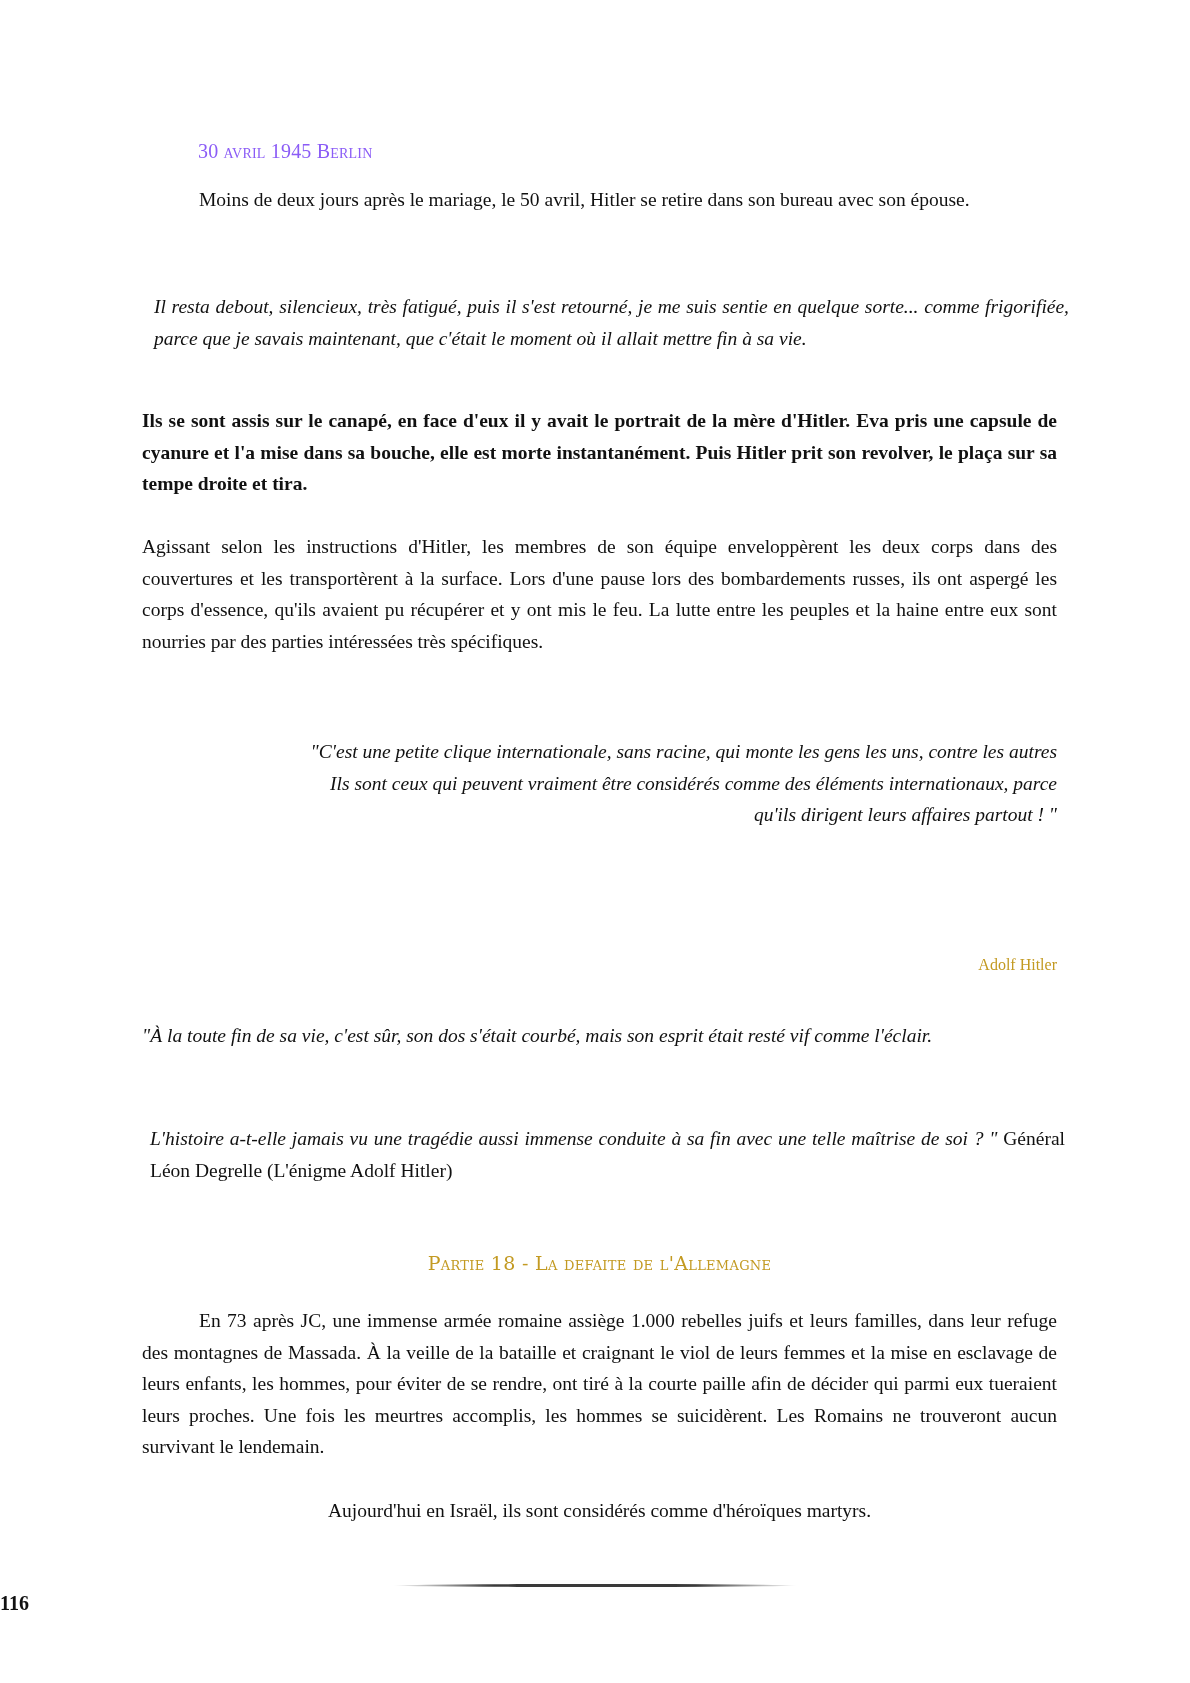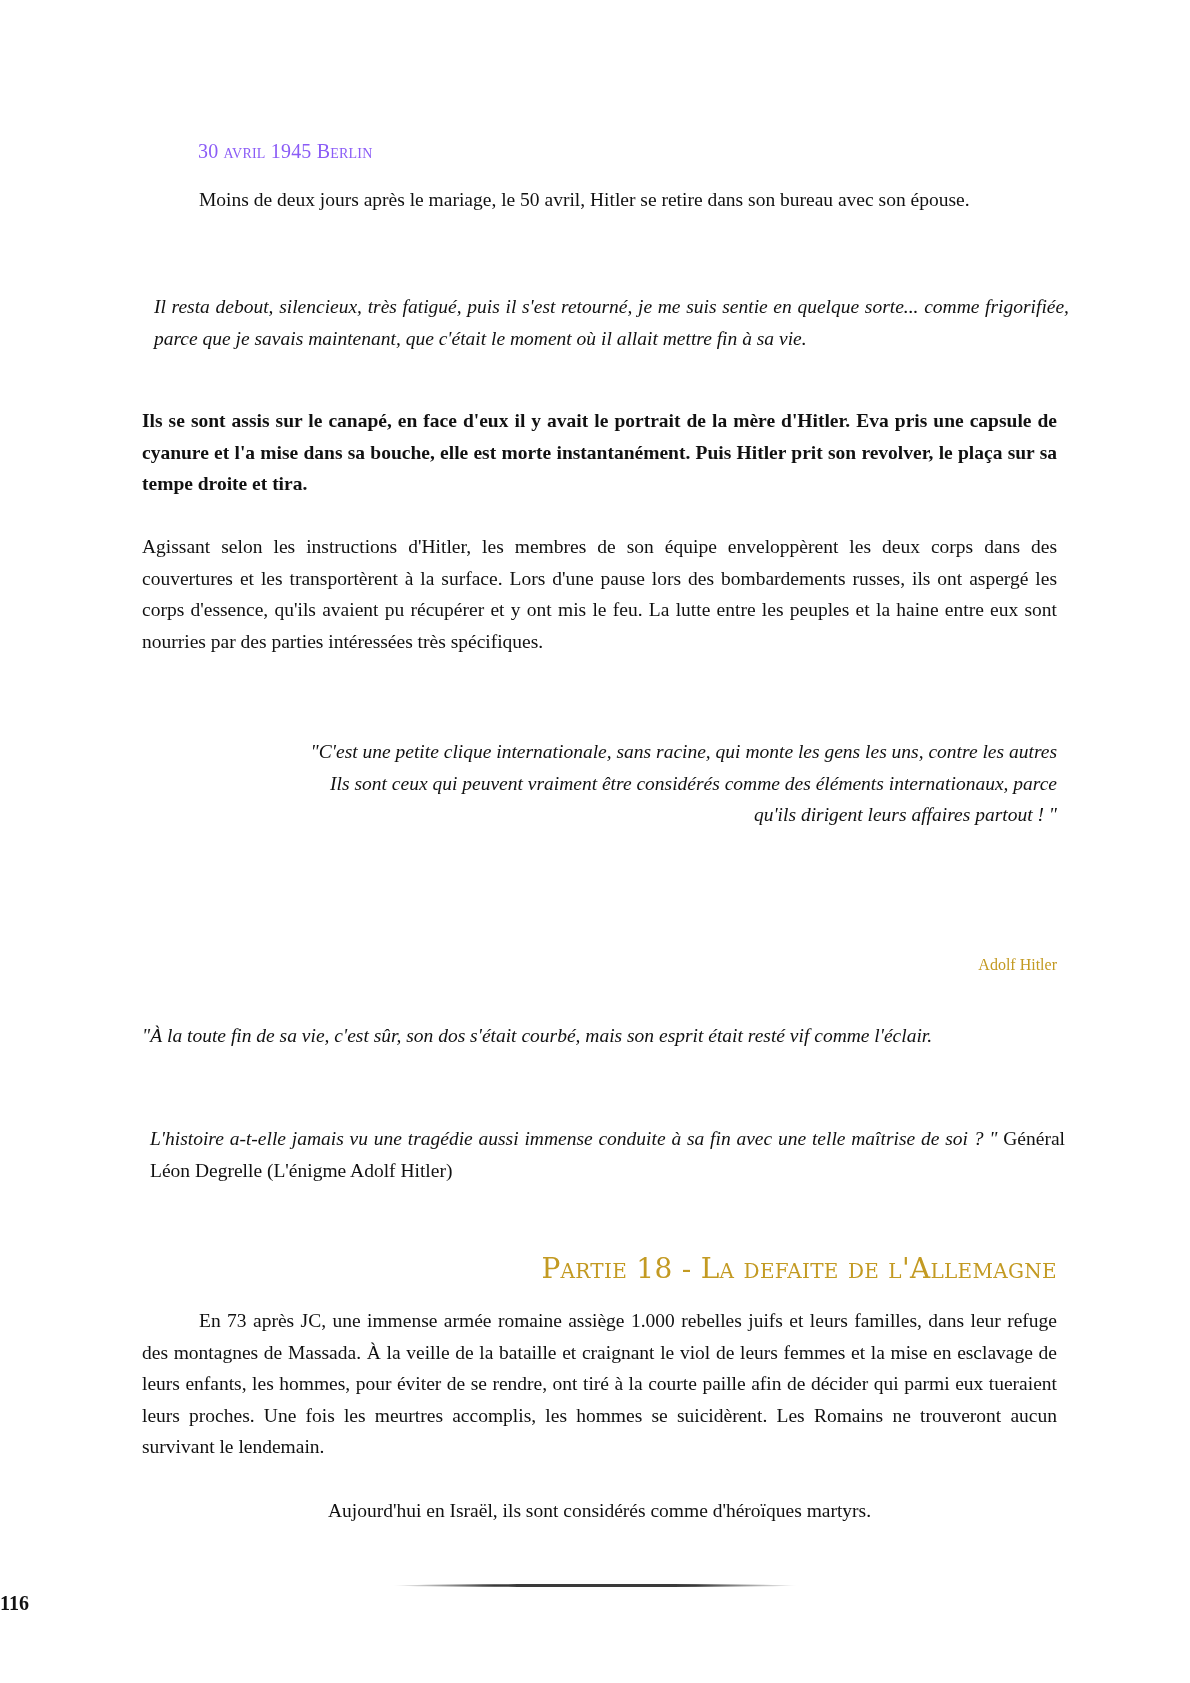--- a/index.html
+++ b/index.html
@@ -21,22 +21,22 @@
     position: absolute; left: 0; width: 915px; font-style: italic;
     font-size: 19.5px; line-height: 31.6px; text-align: right;
   }
   .author {
     position: absolute; right: 0; top: 956px; font-size: 16px; color: #c39a22;
     white-space: nowrap;
   }
   .italic { font-style: italic; }
   .normal { font-style: normal; }
   .section-title {
-    position: absolute; left: 0; width: 915px; top: 1252px; text-align: right;
-    font-size: 28px; color: #c39a22; font-variant: small-caps; letter-spacing: 0.3px;
+    position: absolute; left: 0; width: 915px; top: 1252px; text-align: center;
+    font-size: 19px; color: #c39a22; font-variant: small-caps; letter-spacing: 0.3px;
     font-family: "DejaVu Serif", "Liberation Serif", serif;
   }
   .centered { position: absolute; left: 0; width: 915px; text-align: center;
               font-size: 19.5px; line-height: 31.6px; }
   .rule {
     position: absolute; left: 393px; top: 1584px; width: 404px; height: 3px;
     background: linear-gradient(to right, rgba(60,60,60,0), #3a3a3a 25%, #3a3a3a 75%, rgba(60,60,60,0));
     border-radius: 50%;
   }
   .page-num {

